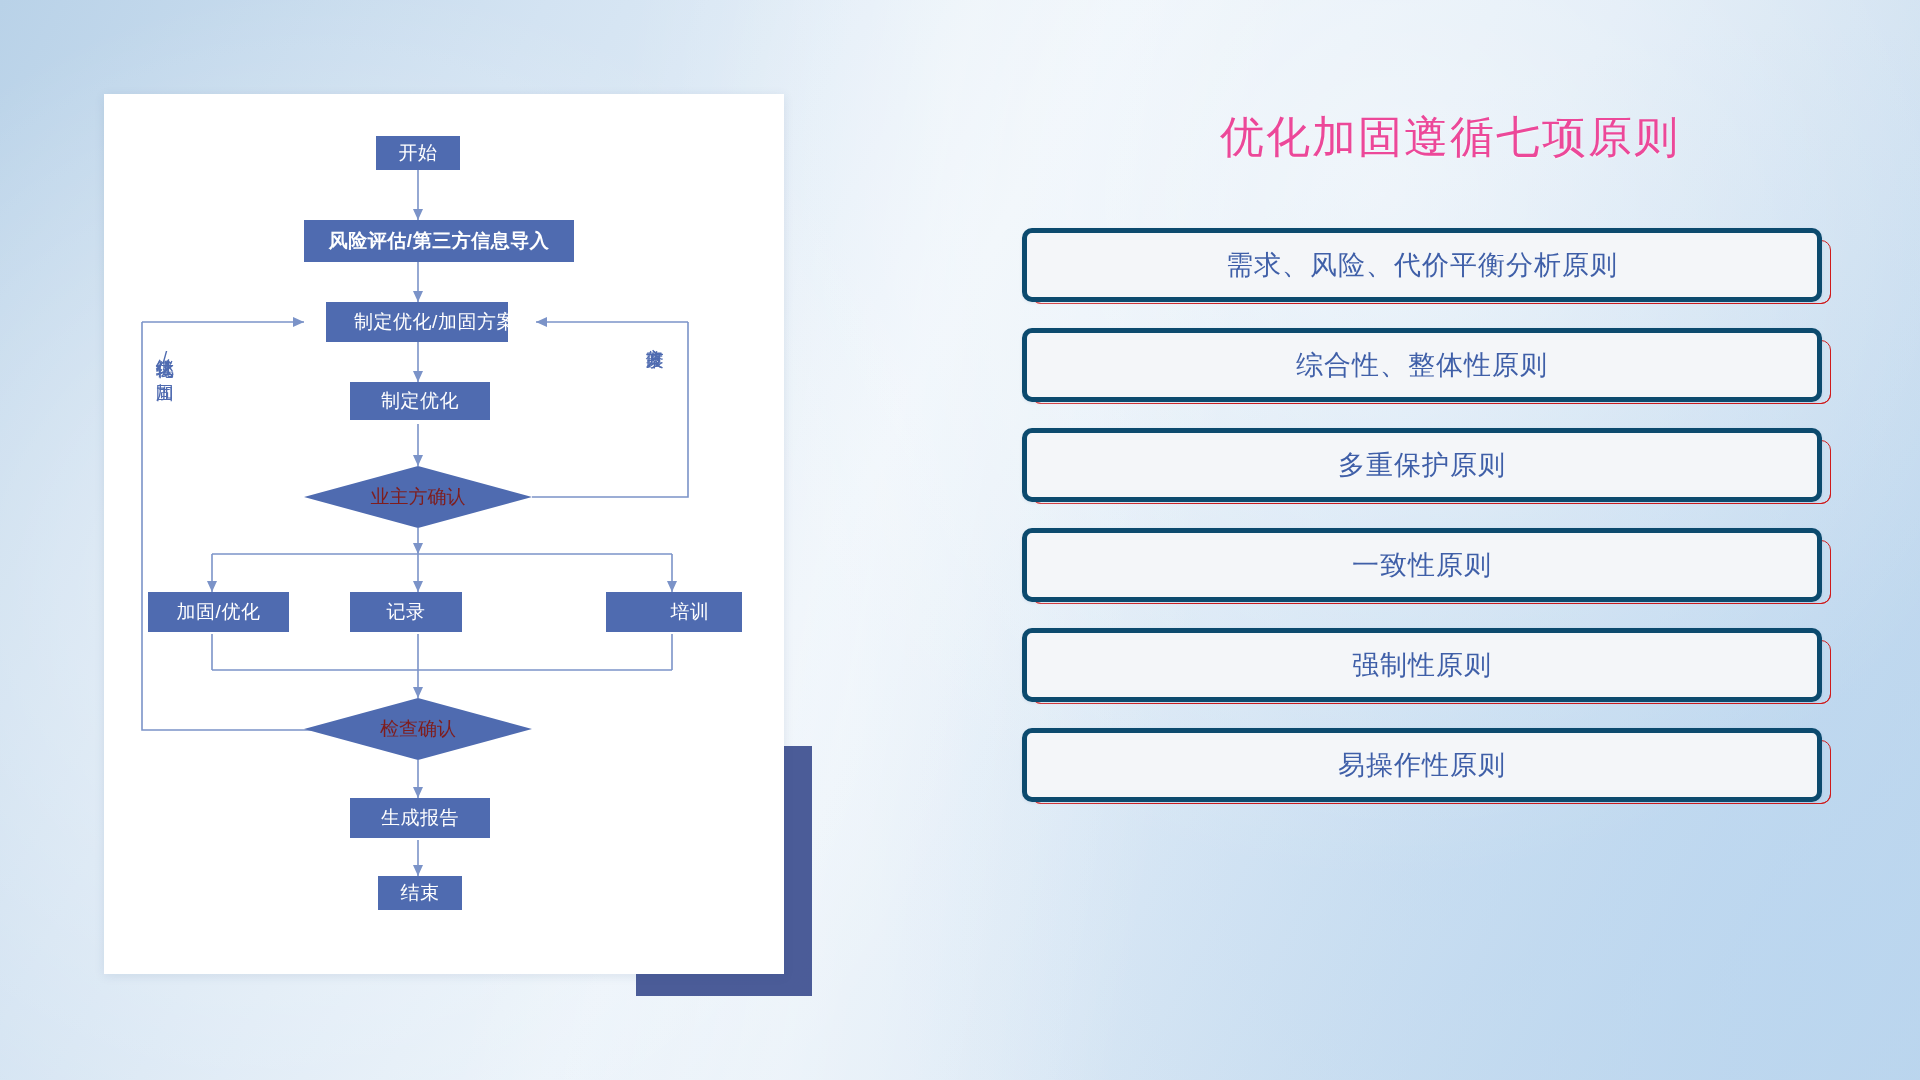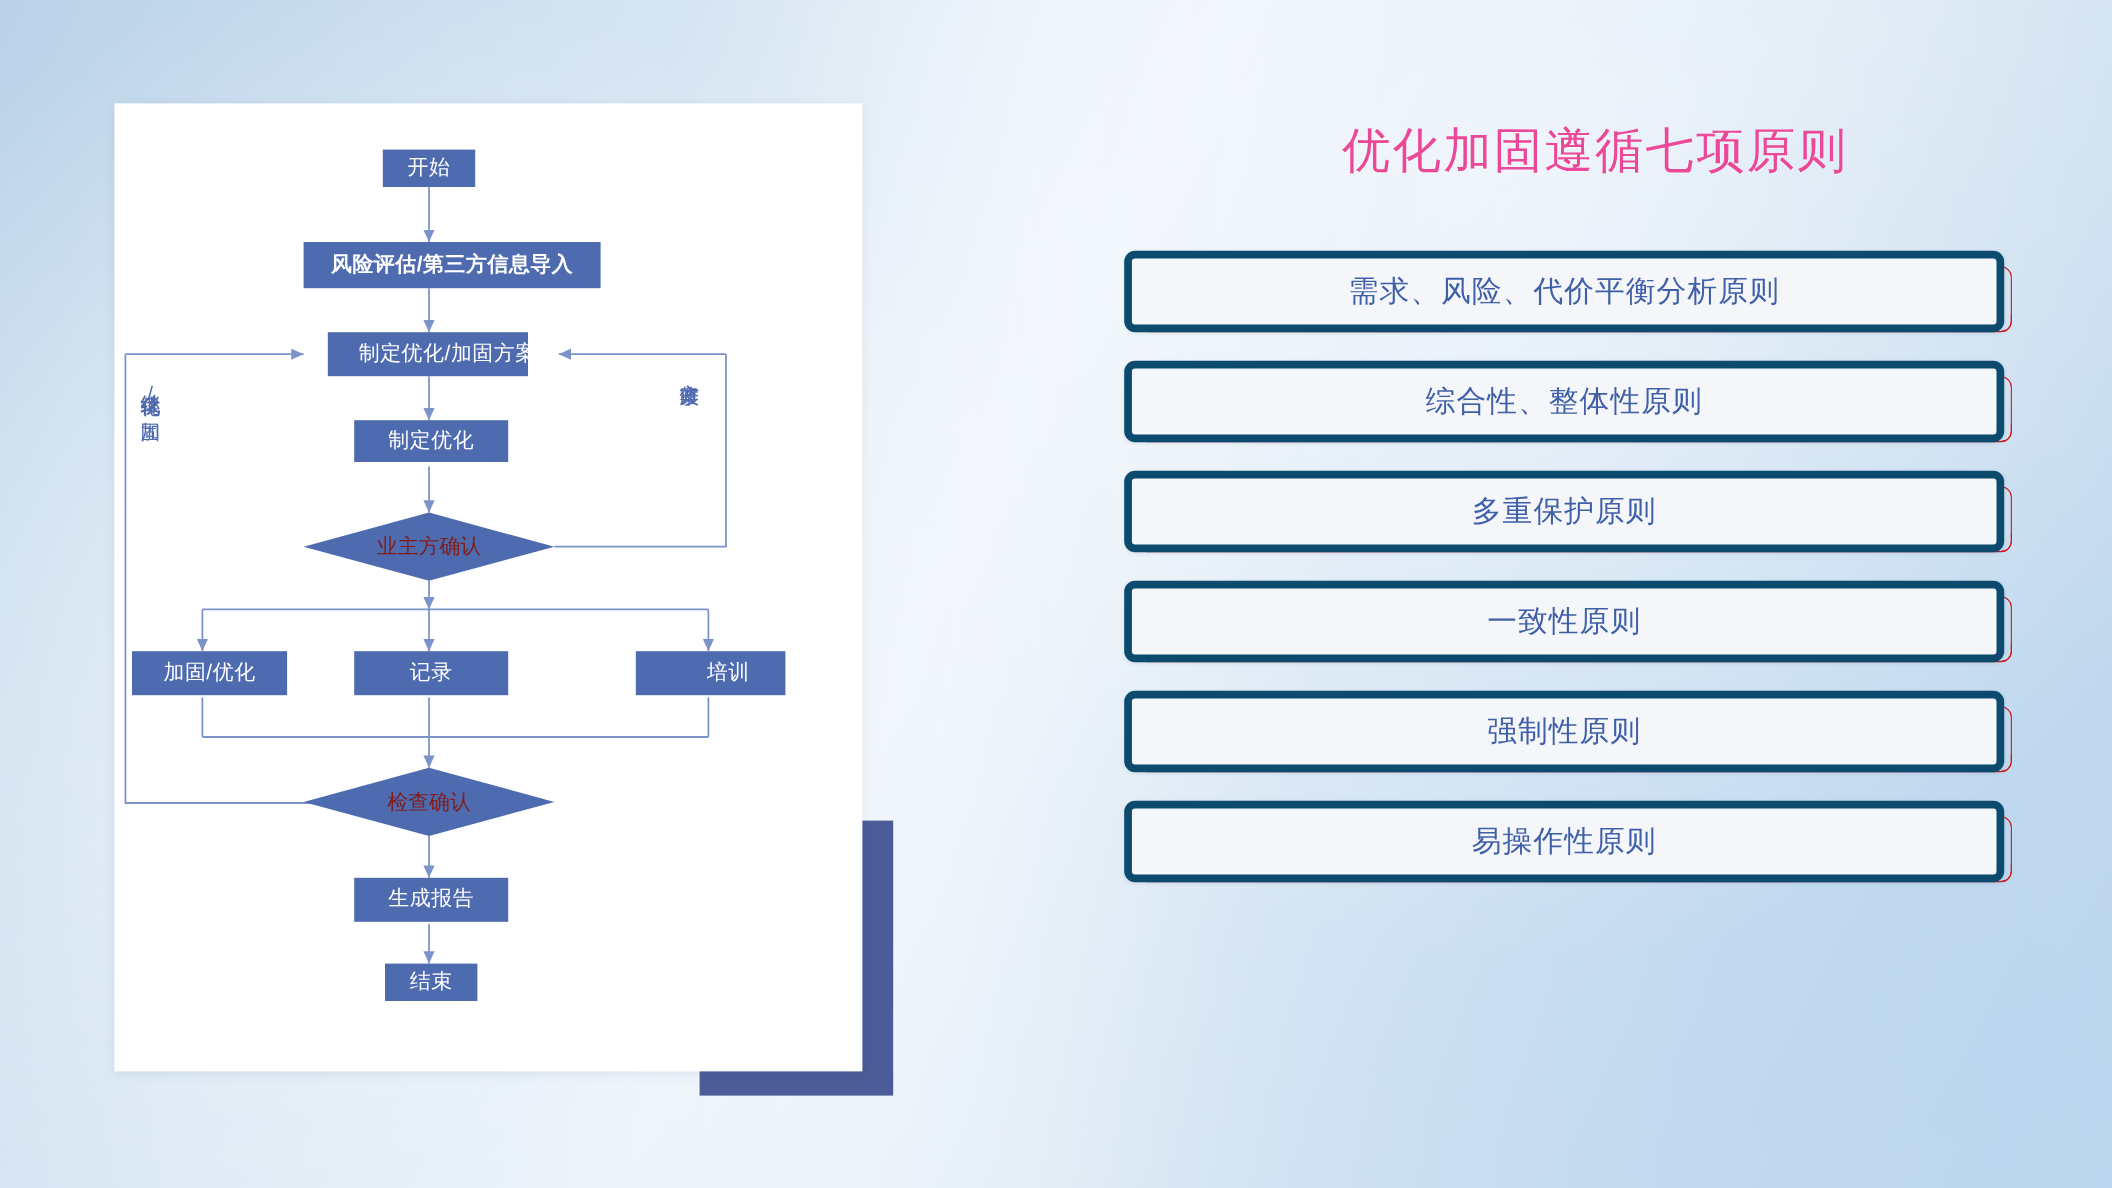--- a/index.html
+++ b/index.html
@@ -33,21 +33,21 @@
     opacity: 0.92;
   }
   .card {
     position: absolute;
     left: 104px; top: 94px;
     width: 680px; height: 880px;
     background: #ffffff;
     box-shadow: 0 2px 10px rgba(40,70,120,0.10);
   }
 
-  .chart { position: absolute; inset: 0; }
+  .chart { position: absolute; inset: 0; margin-left: 28px; }
   .chart svg { position: absolute; left: 0; top: 0; }
 
   .node {
     position: absolute;
     background: #4f6bb0;
     color: #ffffff;
     font-size: 19px;
     line-height: 1.1;
     display: flex;
     align-items: center;
@@ -93,21 +93,21 @@
     position: absolute;
     left: 1022px; top: 228px;
     width: 800px;
   }
   .principle {
     position: relative;
     height: 74px;
     margin-bottom: 26px;
     background: #f4f6f9;
     border-radius: 10px;
-    border: 7px solid #0c4a6e;
+    border: 5px solid #0c4a6e;
     display: flex;
     align-items: center;
     justify-content: center;
     font-size: 27px;
     color: #3f5fa8;
     letter-spacing: 1px;
     box-shadow: 0 1px 3px rgba(60,80,130,0.10);
   }
   .principle::after {
     content: "";
@@ -205,21 +205,21 @@
     <div class="node" style="left:172px; top:126px; width:270px; height:42px;font-weight:bold;">风险评估/第三方信息导入</div>
 
     <div class="node" style="left:194px; top:208px; width:182px; height:40px;padding-left:36px;">制定优化/加固方案</div>
 
     <div class="node" style="left:218px; top:288px; width:140px; height:38px;">制定优化</div>
 
     <div class="diamond-label" style="left:196px; top:388px; width:180px; height:30px;">业主方确认</div>
 
     <div class="node" style="left:16px; top:498px; width:141px; height:40px;">加固/优化</div>
 
-    <div class="node" style="left:218px; top:498px; width:140px; height:40px;">记录</div>
+    <div class="node" style="left:218px; top:498px; width:112px; height:40px;">记录</div>
 
     <div class="node" style="left:474px; top:498px; width:136px; height:40px;padding-left:32px;">培训</div>
 
     <div class="diamond-label" style="left:196px; top:620px; width:180px; height:30px;">检查确认</div>
 
     <div class="node" style="left:218px; top:704px; width:140px; height:40px;">生成报告</div>
 
     <div class="node" style="left:246px; top:782px; width:84px; height:34px;">结束</div>
 
     <div class="side-label" style="left:22px; top:250px; height:160px;">继续优化/加固</div>

